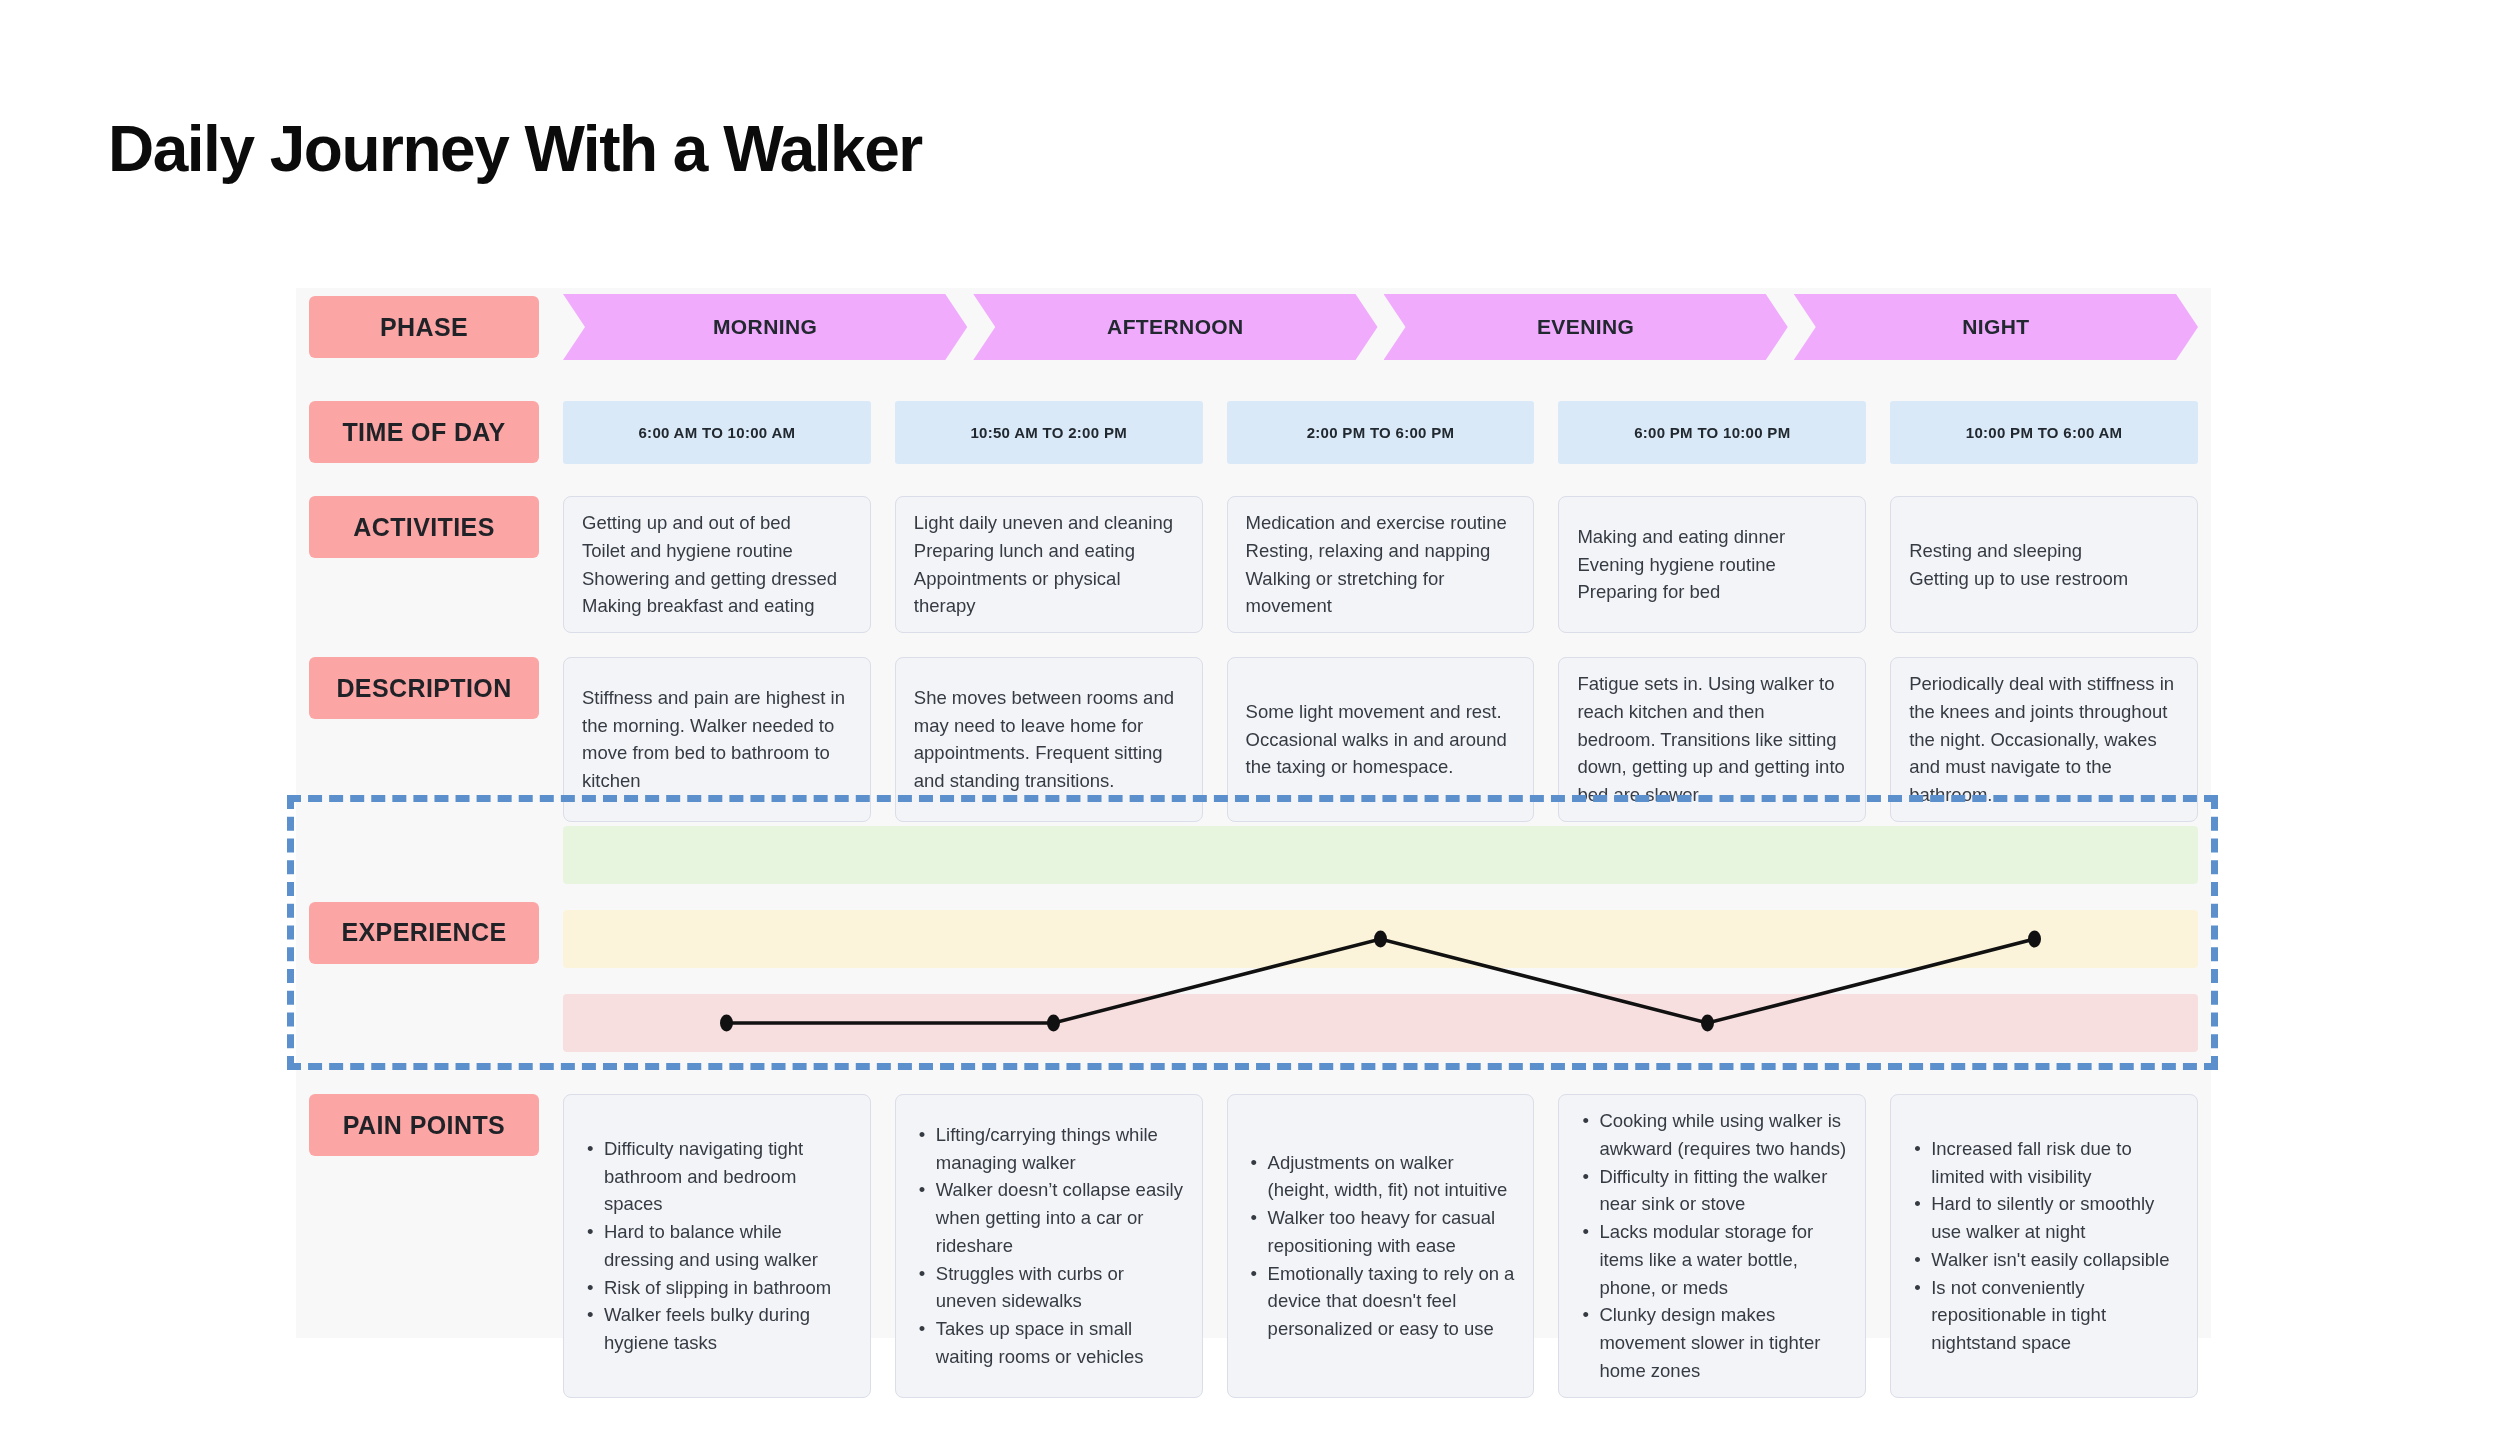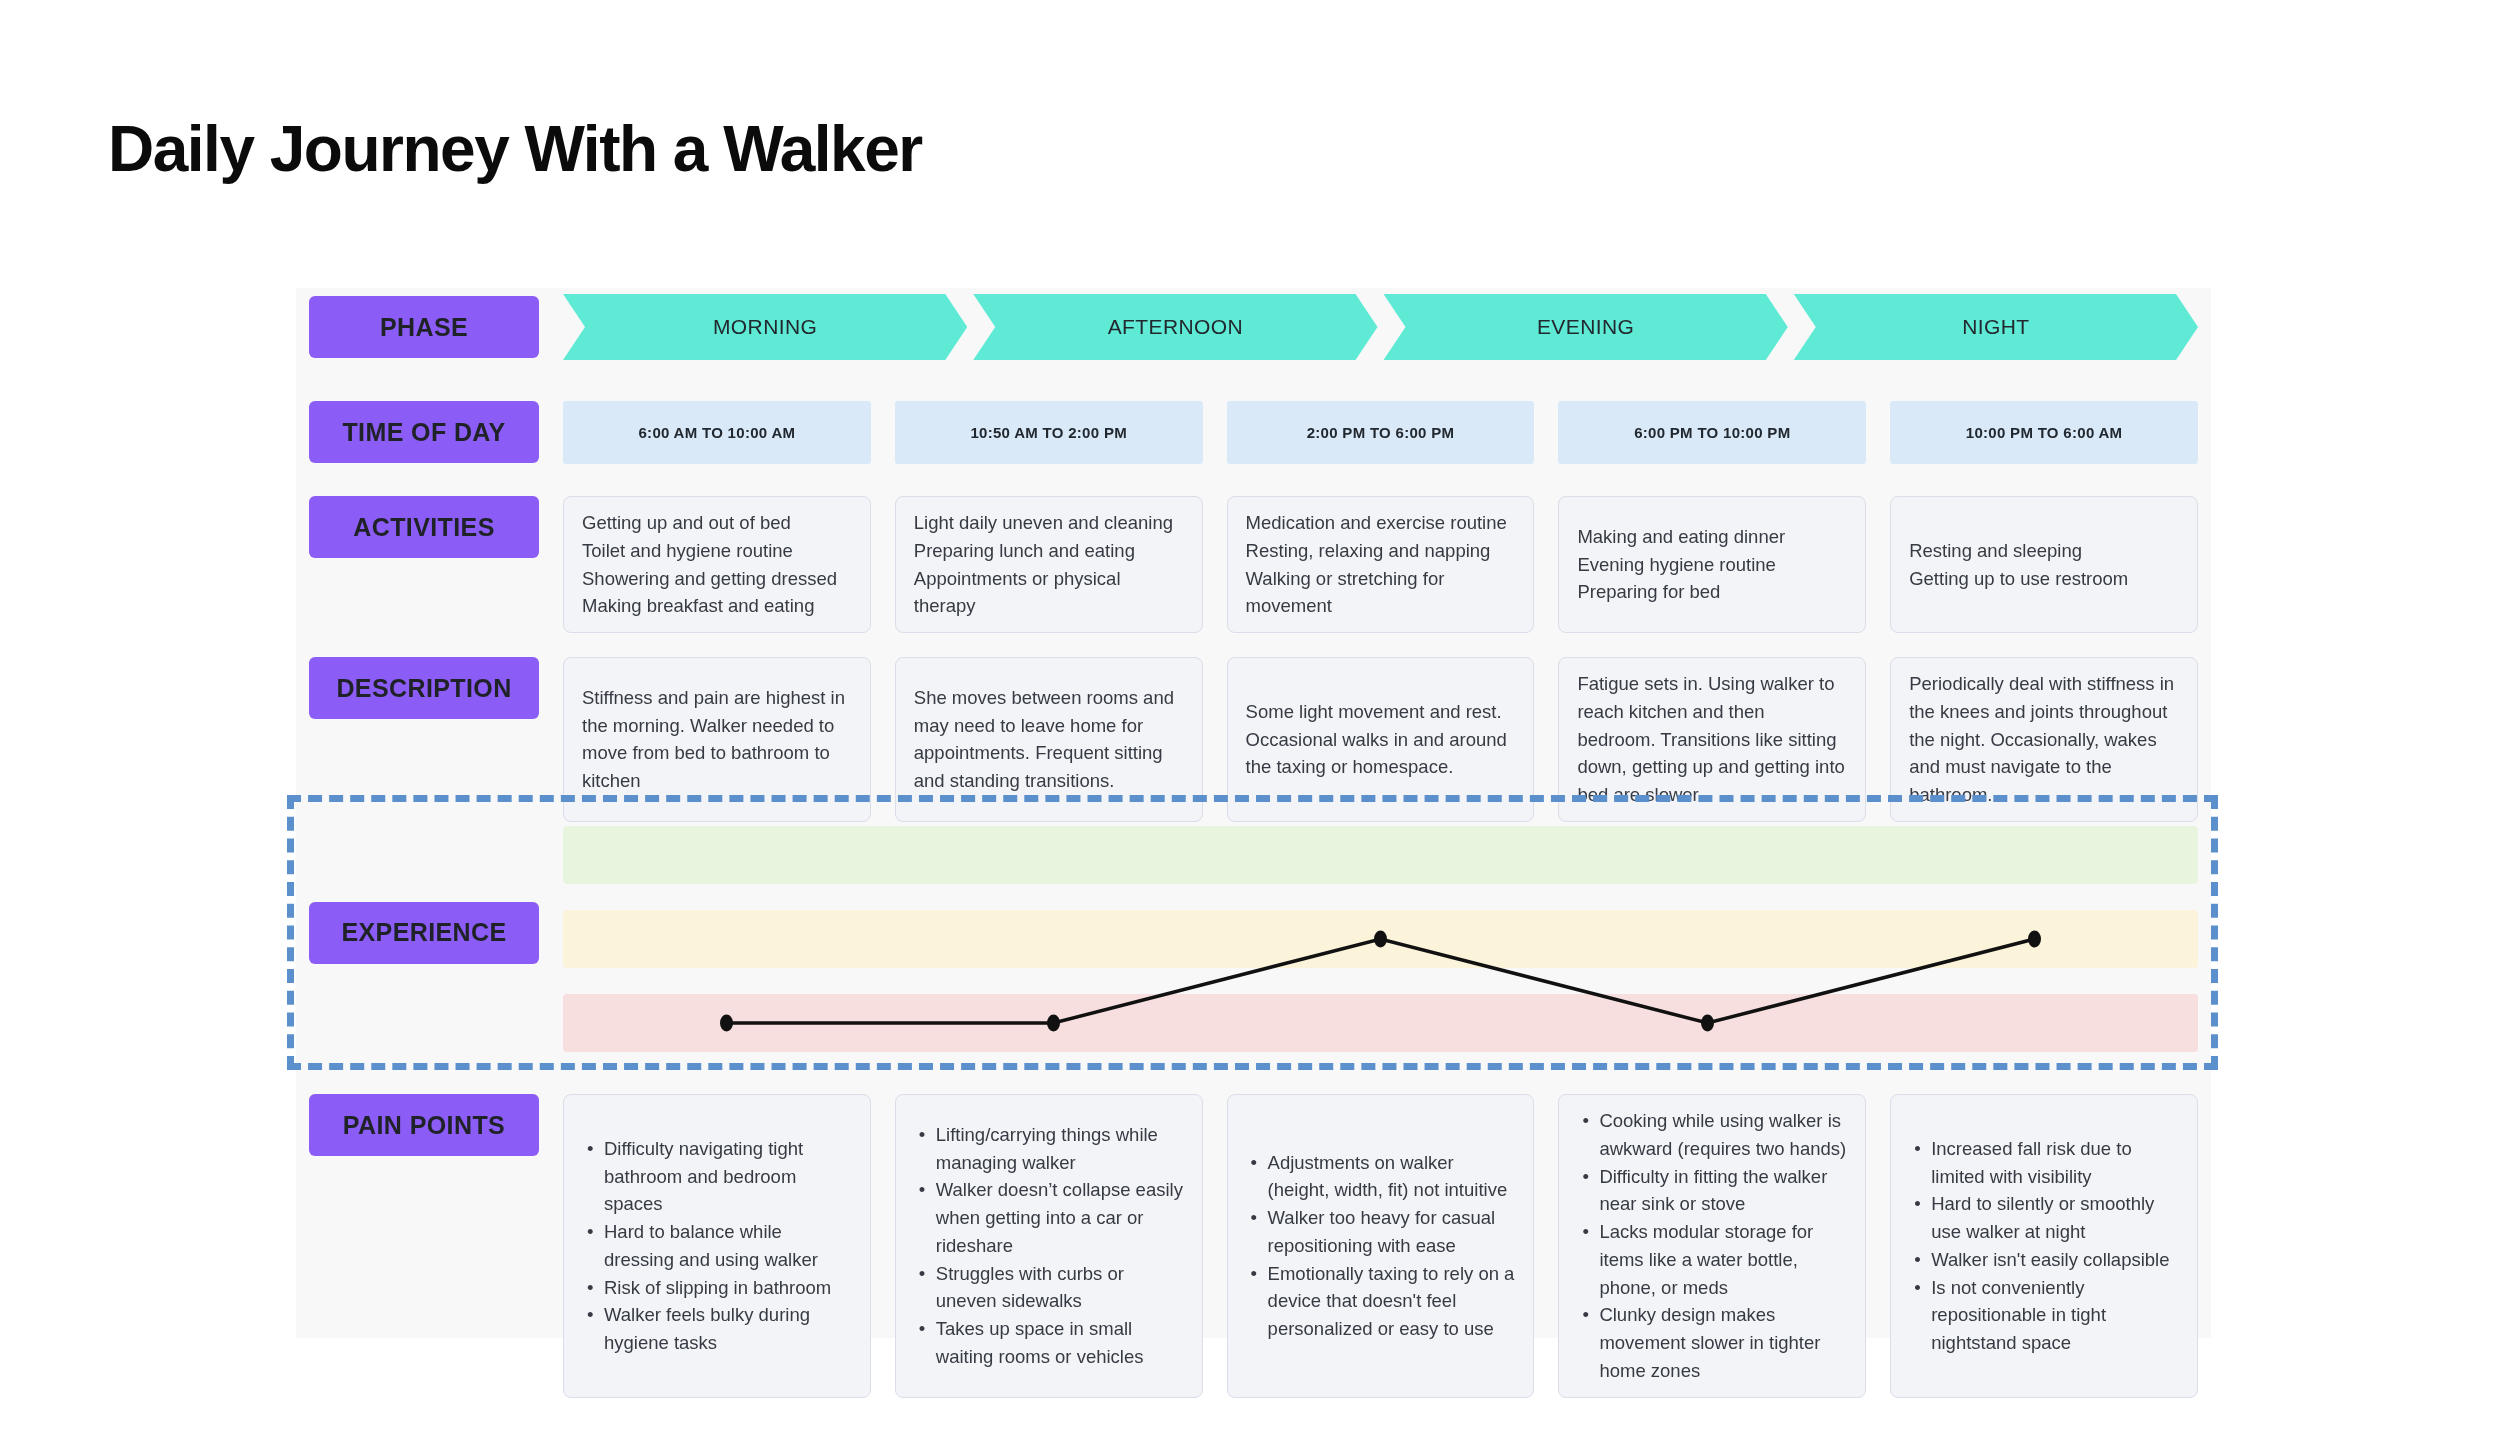--- a/index.html
+++ b/index.html
@@ -12,33 +12,33 @@
   }
 
   .board{
     position:absolute; left:296px; top:288px; width:1915px; height:1050px;
     background:#f8f8f9; padding:6px 13px 8px;
   }
 
   .row{ display:grid; grid-template-columns:230px repeat(5,1fr); column-gap:24px; }
 
   .row-label{
-    height:62px; background:#8b5cf6; border-radius:6px;
+    height:62px; background:#fca5a5; border-radius:6px;
     display:flex; align-items:center; justify-content:center;
     font-size:25px; font-weight:700; letter-spacing:.4px; color:#1f2227;
   }
 
   
   .row-phase{ display:flex; align-items:center; height:66px; margin-bottom:41px; }
   .row-phase .row-label{ width:230px; flex:0 0 230px; margin-right:24px; }
   .arrows{ flex:1; display:flex; gap:6px; height:66px; }
   .arrow{
-    flex:1; background:#5eead4; position:relative;
+    flex:1; background:#f0abfc; position:relative;
     display:flex; align-items:center; justify-content:center;
-    font-size:21px; font-weight:400; letter-spacing:.4px; color:#22282f;
+    font-size:21px; font-weight:700; letter-spacing:.4px; color:#22282f;
     clip-path:polygon(0% 0%, calc(100% - 22px) 0%, 100% 50%, calc(100% - 22px) 100%, 0% 100%, 22px 50%);
   }
 
   
   .row-time{ height:63px; margin-bottom:32px; }
   .time-box{
     background:#d9e9f7; border-radius:3px;
     display:flex; align-items:center; justify-content:center;
     font-size:15px; font-weight:700; letter-spacing:.3px; color:#22282f;
   }

